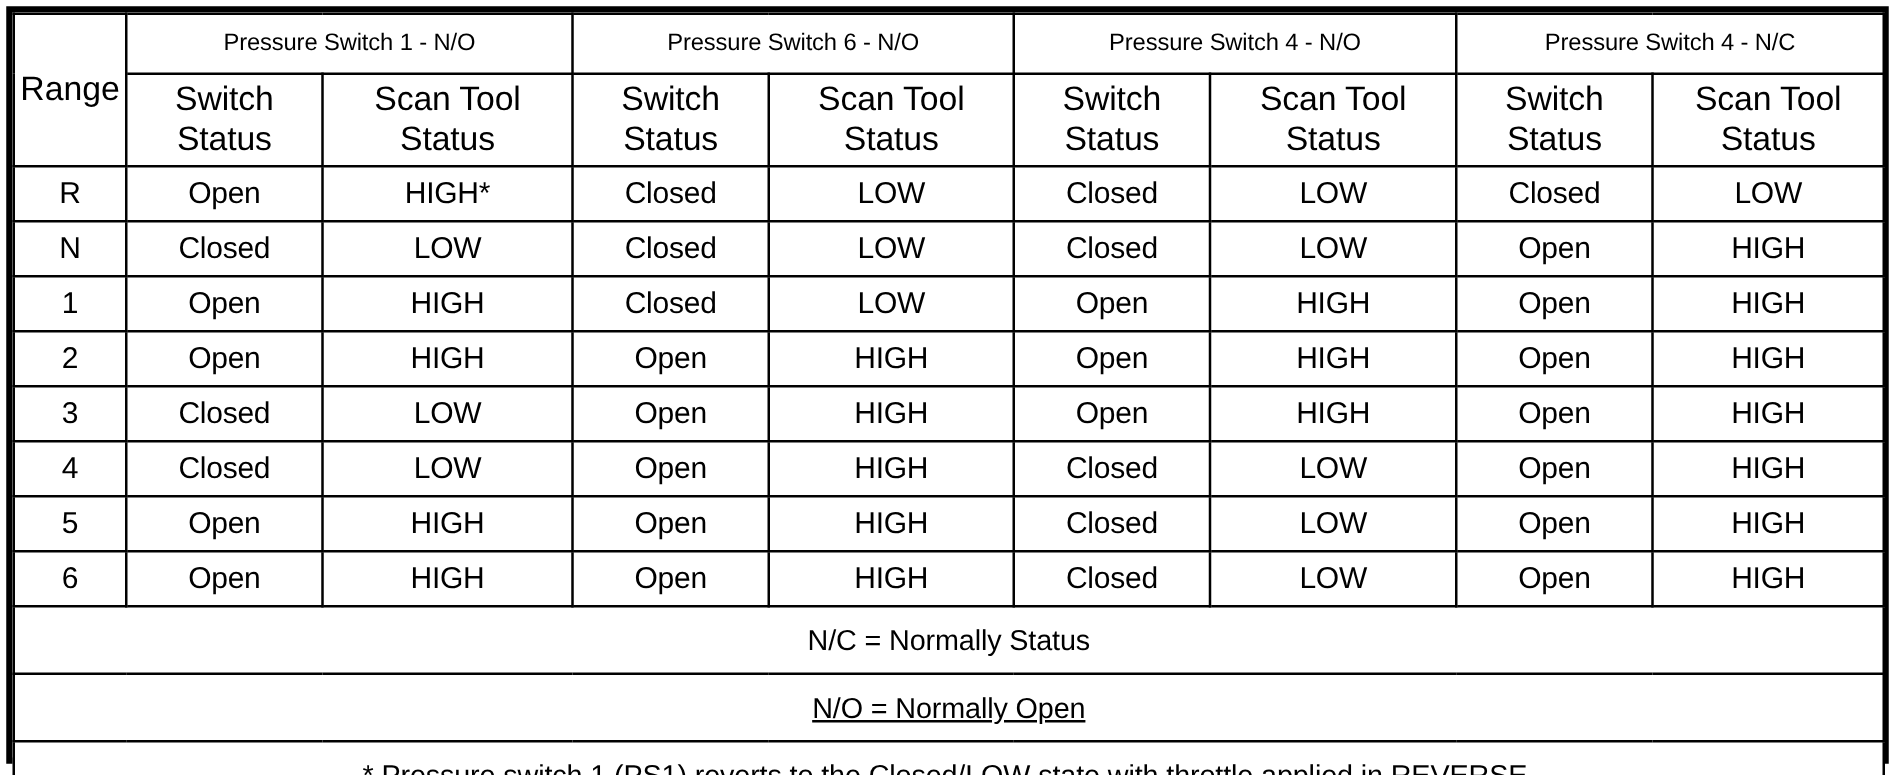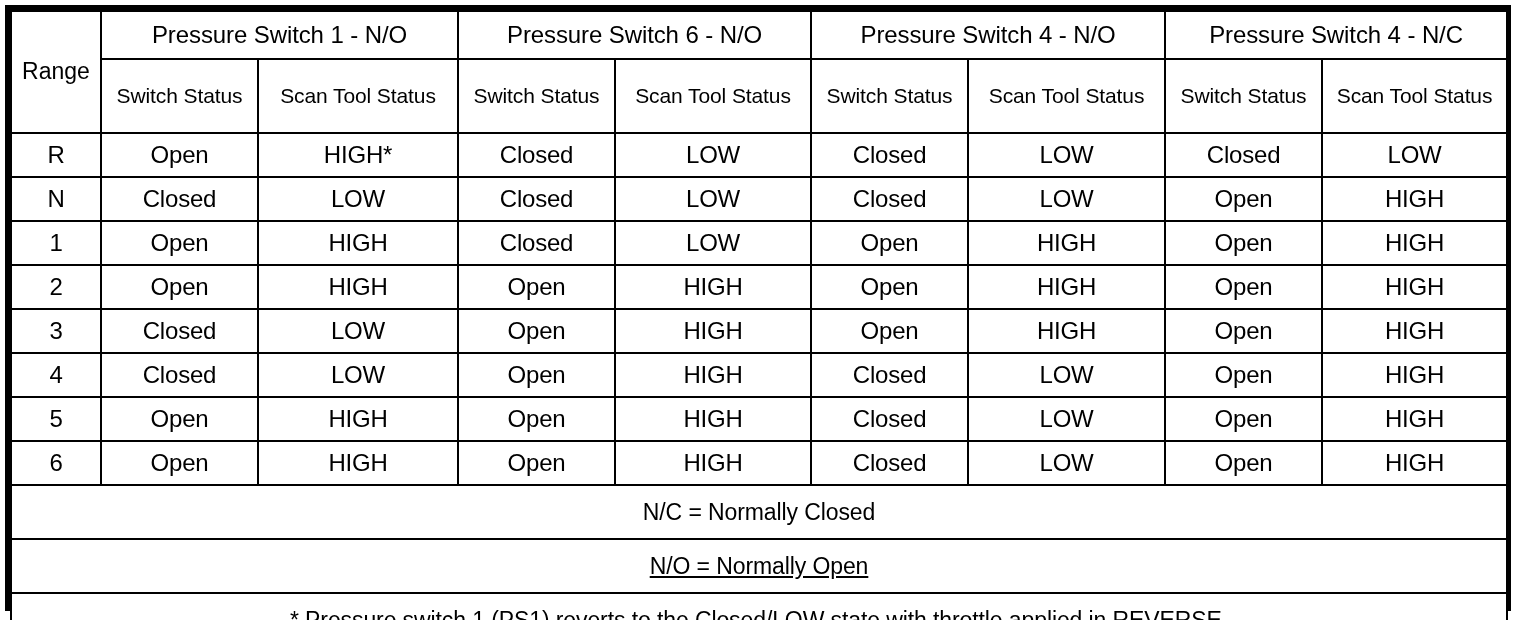--- a/index.html
+++ b/index.html
@@ -39,36 +39,36 @@
     border: 2px solid #000000;
     padding: 0;
     text-align: center;
     vertical-align: middle;
     background: #ffffff;
     font-weight: normal;
   }
 
   
   th.group-head {
-    font-size: 24px;
+    font-size: 19px;
     font-weight: bold;
     height: 46px;
     line-height: 1.05;
     letter-spacing: -0.1px;
   }
   th.sub-head {
-    font-size: 21px;
+    font-size: 27px;
     font-weight: bold;
     height: 72px;
     line-height: 1.18;
     letter-spacing: -0.1px;
     margin-left: 31px;
   }
   th.range-head {
-    font-size: 23px;
+    font-size: 27px;
     font-weight: bold;
     vertical-align: bottom;
     text-align: left;
     padding: 0 0 8px 6px;
     line-height: 1.1;
   }
   .grp-right { border-right-width: 3px; }
 
   
   td.cell {
@@ -224,21 +224,21 @@
           <td class="cell grp-right">HIGH</td>
           <td class="cell">Closed</td>
           <td class="cell grp-right">LOW</td>
           <td class="cell">Open</td>
           <td class="cell">HIGH</td>
         </tr>
       </tbody>
 
     <tfoot>
       <tr>
-        <td class="note-cell note-first" colspan="9">N/C = Normally Closed</td>
+        <td class="note-cell note-first" colspan="9">N/C = Normally Status</td>
       </tr>
       <tr>
         <td class="note-cell note-mid" colspan="9">N/O = Normally Open</td>
       </tr>
       <tr>
         <td class="note-cell note-last" colspan="9">* Pressure switch 1 (PS1) reverts to the Closed/LOW state with throttle applied in REVERSE.</td>
       </tr>
     </tfoot>
   </table>
 </div>

